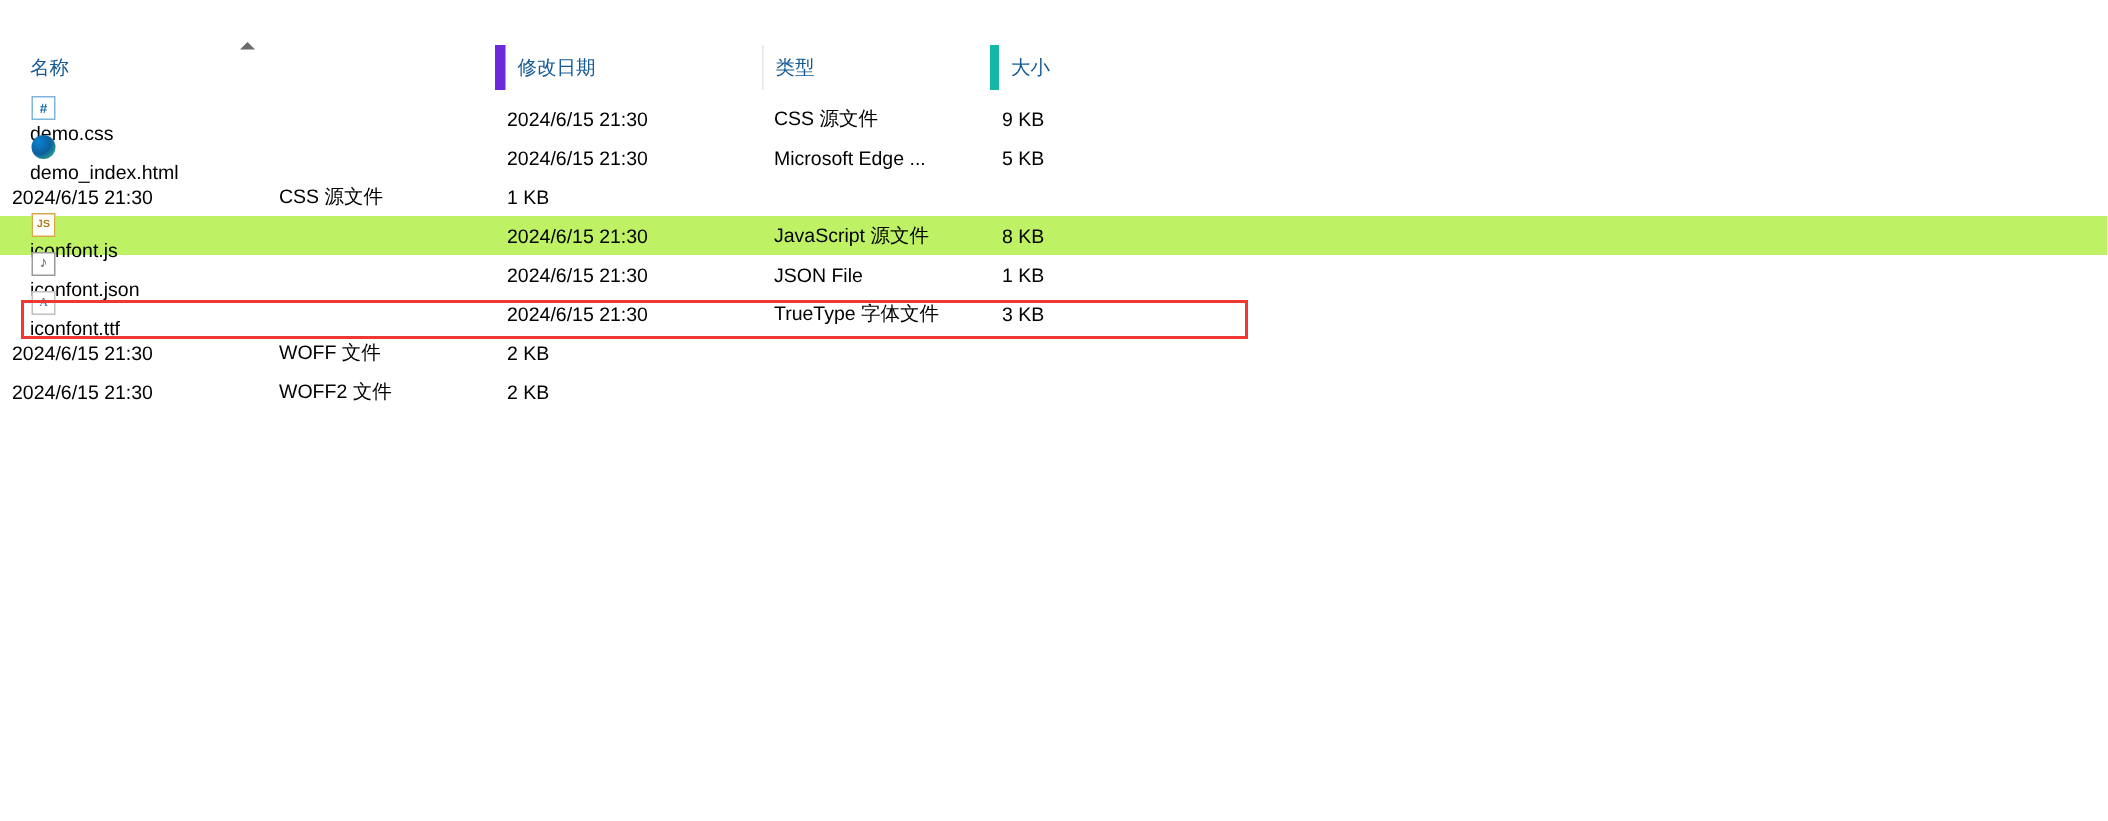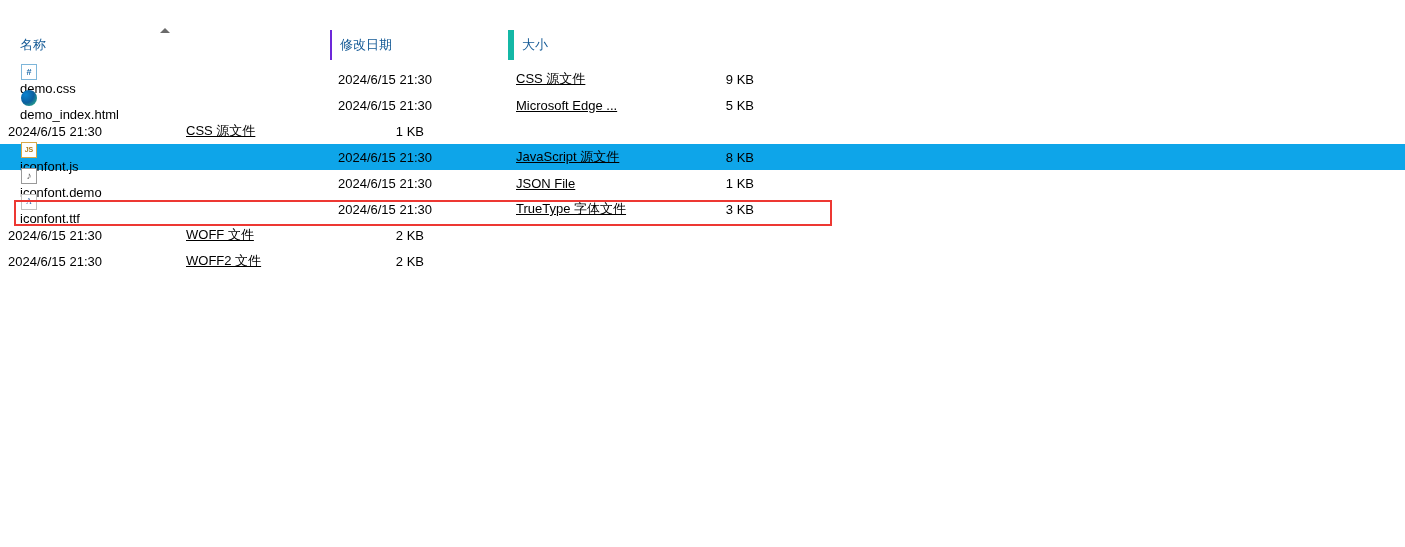--- a/index.html
+++ b/index.html
@@ -34,21 +34,21 @@
       position: relative;
       display: flex;
       align-items: center;
     }
     .header-cell.col-name {
       width: 330px;
       padding-left: 20px;
     }
     .header-cell.col-date {
       width: 178px;
-      border-left: 2px solid #6d28d9;
+      border-left: 7px solid #6d28d9;
       align-items: center;
     }
     .header-cell.col-type {
       width: 152px;
       border-left: 1px solid #e5e5e5;
     }
     .header-cell.col-size {
       width: 108px;
       border-left: 6px solid #14b8a6;
     }
@@ -66,21 +66,21 @@
     .file-list {
       padding-top: 6px;
     }
     .file-row {
       display: flex;
       height: 26px;
       align-items: center;
       position: relative;
     }
     .file-row.selected {
-      background: #0ea5e9;
+      background: #bef264;
     }
     .cell {
       font-size: 13px;
       color: #000000;
       white-space: nowrap;
       overflow: hidden;
       text-overflow: ellipsis;
       padding: 0 8px;
     }
     .cell.col-name {
@@ -88,25 +88,23 @@
       display: flex;
       align-items: flex-start;
       padding-left: 20px;
       flex-direction: column;
     }
     .cell.col-date {
       width: 178px;
     }
     .cell.col-type {
       width: 152px;
-      text-decoration: underline;
     }
     .cell.col-size {
       width: 108px;
-      text-align: right;
       padding-right: 14px;
     }
     .file-icon {
       width: 18px;
       height: 18px;
       margin-right: 6px;
       flex-shrink: 0;
       display: flex;
       align-items: center;
       justify-content: center;
@@ -227,20 +225,23 @@
 
 <div class="container">
   <div class="header-row">
     <div class="header-cell col-name">
       <span class="sort-arrow"></span>
       <span>名称</span>
     </div>
     <div class="header-cell col-date">
       <span>修改日期</span>
     </div>
+    <div class="header-cell col-type">
+      <span>类型</span>
+    </div>
     <div class="header-cell col-size">
       <span>大小</span>
     </div>
   </div>
 
   <div class="file-list">
 
   <div class="file-row">
         <div class="cell col-name">
           <span class="file-icon">
@@ -277,21 +278,21 @@
         </div>
         <div class="cell col-date">2024/6/15 21:30</div>
         <div class="cell col-type">JavaScript 源文件</div>
         <div class="cell col-size">8 KB</div>
       </div>
       <div class="file-row">
         <div class="cell col-name">
           <span class="file-icon">
             <span class="icon-json"></span>
           </span>
-          <span>iconfont.demo</span>
+          <span>iconfont.json</span>
         </div>
         <div class="cell col-date">2024/6/15 21:30</div>
         <div class="cell col-type">JSON File</div>
         <div class="cell col-size">1 KB</div>
       </div>
       <div class="file-row">
         <div class="cell col-name">
           <span class="file-icon">
             <span class="icon-ttf"></span>
           </span>

